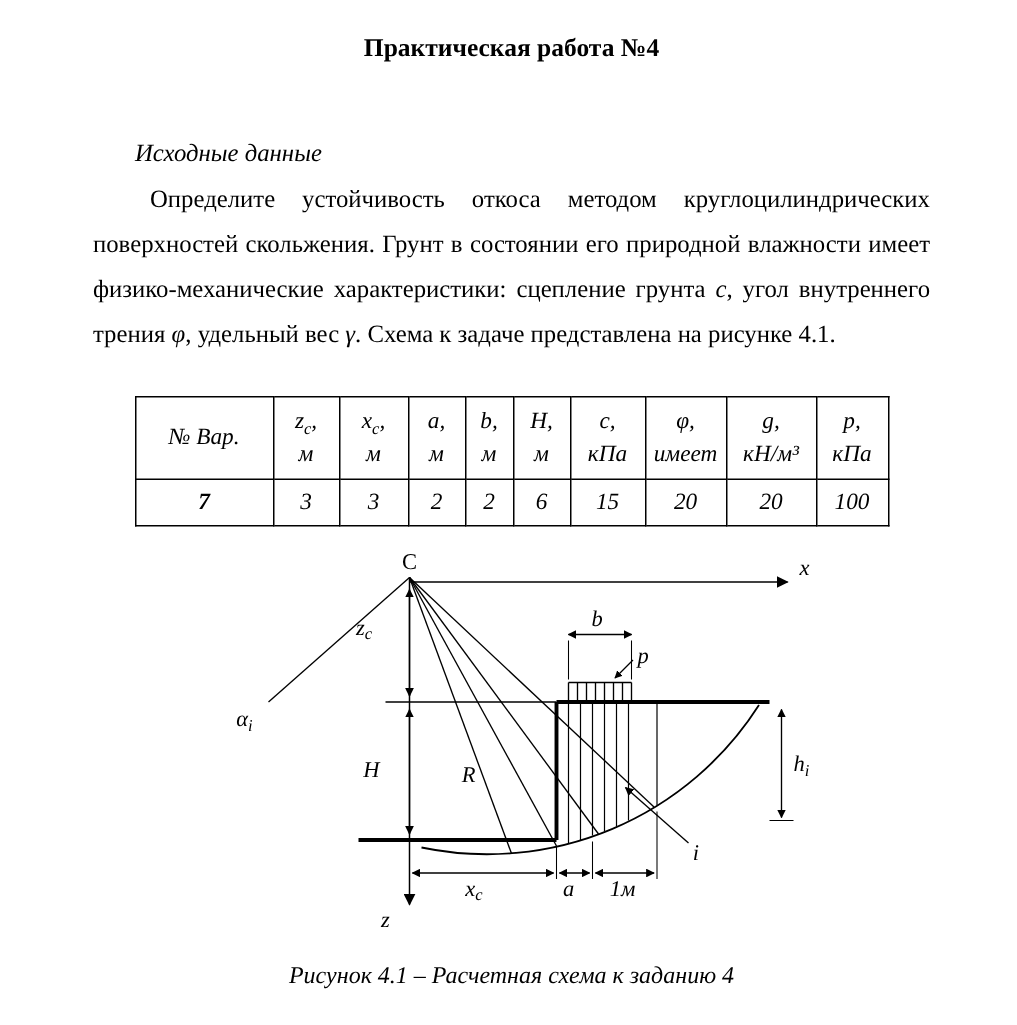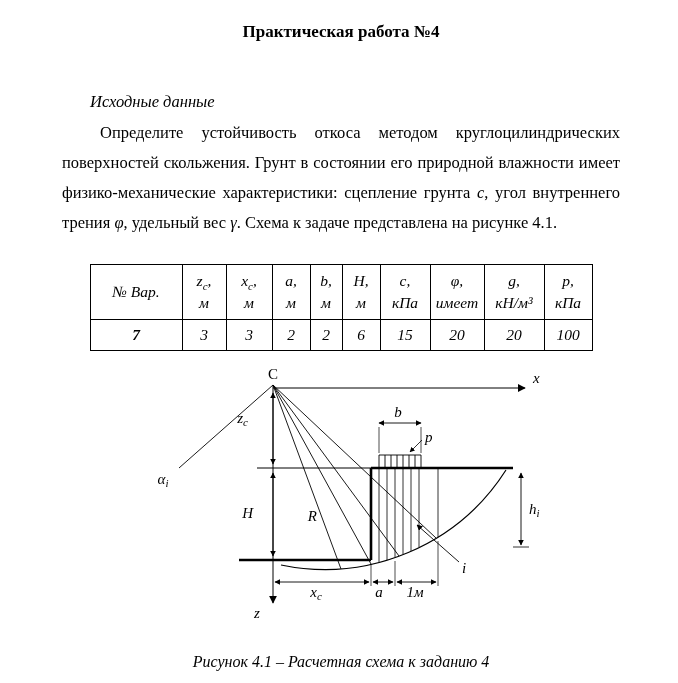--- a/index.html
+++ b/index.html
@@ -10,21 +10,21 @@
   .para{font-size:16.5px;text-align:justify;line-height:1.82;text-indent:38px;margin:6px 0 0 0;}
   .var{font-style:italic;}
   table.data{border-collapse:collapse;margin:26px auto 0 auto;table-layout:fixed;}
   table.data th, table.data td{border:1px solid #000;text-align:center;padding:0 2px;}
   table.data th{height:54px;font-size:15.5px;font-style:italic;font-weight:normal;vertical-align:middle;line-height:1.3;}
   table.data td{height:30px;font-size:15.5px;font-style:italic;vertical-align:middle;}
   table.data td.first{font-weight:bold;}
   sub{font-size:11px;}
   .figwrap{margin-top:14px;}
   svg text{font-family:"Liberation Serif",serif;font-size:15px;fill:#000;}
-  .caption{text-align:center;font-style:italic;font-size:16px;margin-top:16px;}
+  .caption{text-align:center;font-style:italic;font-size:16px;margin-top:4px;}
 </style>
 </head>
 <body>
 
 <div class="page">
 
   <div class="title">Практическая работа №4</div>
 
   <div class="subheading">Исходные данные</div>
 

